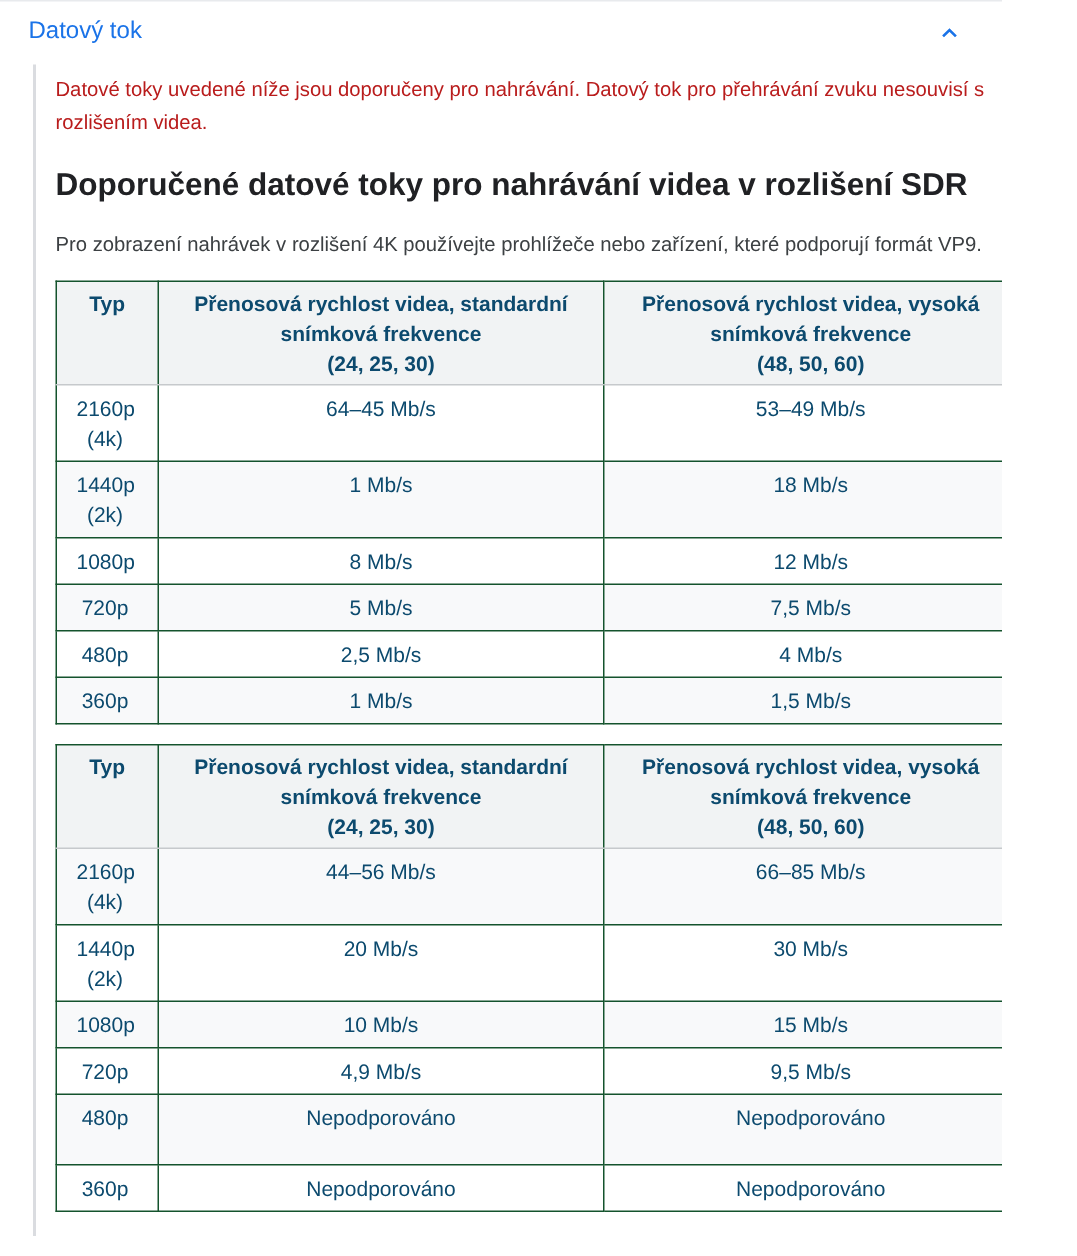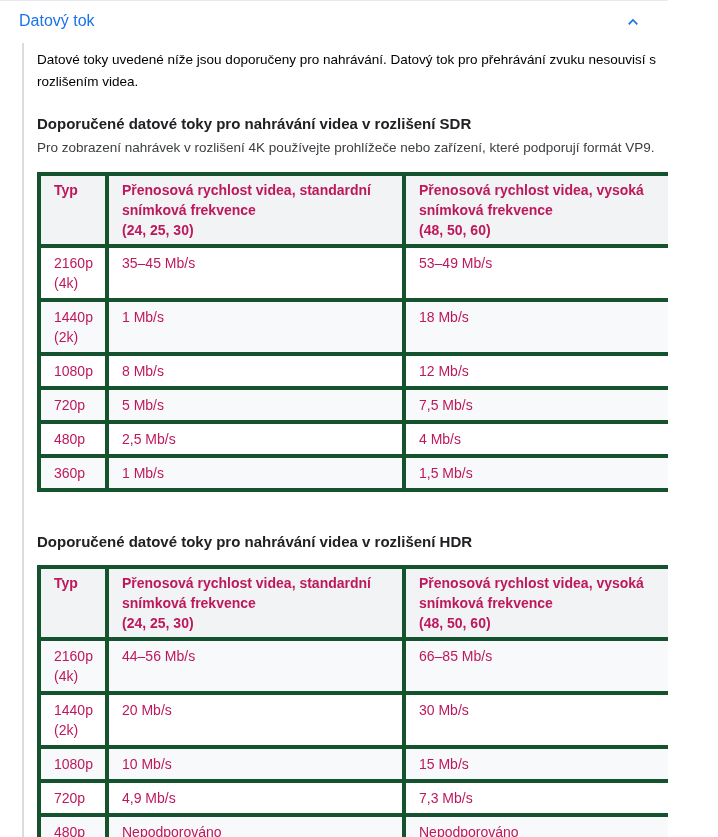--- a/index.html
+++ b/index.html
@@ -37,56 +37,56 @@
   
   .content {
     margin: 11px 0 0 22px;
     border-left: 2px solid #dadce0;
     padding: 6px 0 10px 13px;
     min-height: 781px;
   }
   .intro {
     font-size: 13.5px;
     line-height: 22px;
-    color: #000000;
+    color: #b91c1c;
     max-width: 662px;
   }
   .section-heading {
-    font-size: 15px;
+    font-size: 21px;
     line-height: 20px;
     font-weight: 700;
     color: #202124;
     margin-top: 21px;
   }
   .section-heading.hdr-gap { margin-top: 40px; }
   .section-note {
     font-size: 13.5px;
     line-height: 22px;
     color: #3c4043;
-    margin-top: 3px;
+    margin-top: 18px;
     white-space: nowrap;
   }
   
   table.bitrate {
     margin-top: 13px;
     width: 641px;
     border-collapse: collapse;
     table-layout: fixed;
   }
   col.c-typ  { width: 68px; }
   col.c-std  { width: 297px; }
   col.c-high { width: 276px; }
   .bitrate th, .bitrate td {
-    border: 4px solid #14532d;
+    border: 1px solid #14532d;
     font-size: 14px;
     line-height: 20px;
-    text-align: left;
+    text-align: center;
     vertical-align: top;
     padding: 5px 13px;
-    color: #be185d;
+    color: #0c4a6e;
     white-space: pre-line;
     overflow: hidden;
   }
   .bitrate thead th {
     background: #f1f3f4;
     font-weight: 700;
     padding: 4px 13px;
     border-bottom: 1px solid #c6c9cc;
   }
   .bitrate td.typ { padding-right: 16px; }
@@ -128,21 +128,21 @@
           <th>Přenosová rychlost videa, standardní snímková frekvence
 (24, 25, 30)</th>
           <th>Přenosová rychlost videa, vysoká snímková frekvence
 (48, 50, 60)</th>
         </tr>
       </thead>
       <tbody>
         <tr>
           <td class="typ">2160p
 (4k)</td>
-          <td>35–45 Mb/s</td>
+          <td>64–45 Mb/s</td>
           <td>53–49 Mb/s</td>
         </tr>
         <tr>
           <td class="typ">1440p
 (2k)</td>
           <td>1 Mb/s</td>
           <td>18 Mb/s</td>
         </tr>
         <tr>
           <td class="typ">1080p</td>
@@ -160,21 +160,20 @@
           <td>4 Mb/s</td>
         </tr>
         <tr>
           <td class="typ">360p</td>
           <td>1 Mb/s</td>
           <td>1,5 Mb/s</td>
         </tr>
       </tbody>
     </table>
 
-    <h3 class="section-heading hdr-gap">Doporučené datové toky pro nahrávání videa v rozlišení HDR</h3>
 
     <table class="bitrate stripe-odd">
       <colgroup>
           <col class="c-typ">
           <col class="c-std">
           <col class="c-high">
         </colgroup>
       <thead>
         <tr>
           <th>Typ</th>
@@ -198,21 +197,21 @@
           <td>30 Mb/s</td>
         </tr>
         <tr>
           <td class="typ">1080p</td>
           <td>10 Mb/s</td>
           <td>15 Mb/s</td>
         </tr>
         <tr>
           <td class="typ">720p</td>
           <td>4,9 Mb/s</td>
-          <td>7,3 Mb/s</td>
+          <td>9,5 Mb/s</td>
         </tr>
         <tr class="row-tall">
           <td class="typ">480p</td>
           <td>Nepodporováno</td>
           <td>Nepodporováno</td>
         </tr>
         <tr>
           <td class="typ">360p</td>
           <td>Nepodporováno</td>
           <td>Nepodporováno</td>

